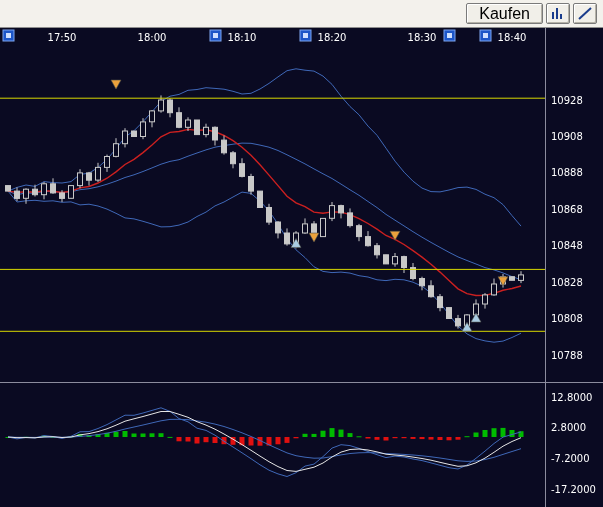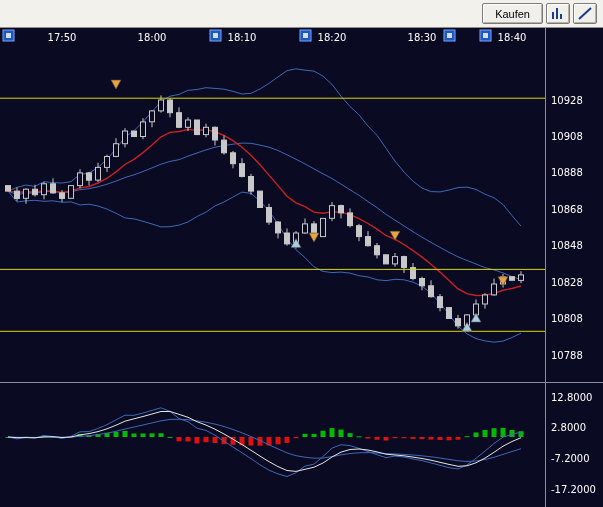--- a/index.html
+++ b/index.html
@@ -1,19 +1,19 @@
 <!DOCTYPE html>
 <html><head>
 <meta charset="utf-8">
 <style>
   html,body{margin:0;padding:0;}
   body{width:603px;height:507px;overflow:hidden;background:#ffffff;font-family:"Liberation Sans",sans-serif;}
   .toolbar{box-sizing:border-box;height:28px;background:#f3f1ec;border-bottom:1px solid #8e8e8e;
            display:flex;align-items:center;padding:0 6px;gap:3px;}
-  .tb-btn{height:21px;padding:1px 12px;font-size:11px;font-family:"Liberation Sans",sans-serif;color:#000;
+  .tb-btn{height:21px;padding:1px 12px;font-size:16px;font-family:"Liberation Sans",sans-serif;color:#000;
           background:#f1efe9;border:1px solid #7a7a7a;border-radius:2px;
           box-shadow:inset 1px 1px 0 #ffffff, inset -1px -1px 0 #b5b2a8;cursor:pointer;white-space:nowrap;}
   .buy{margin-left:auto;}
   .icon-btn{width:24px;padding:1px 3px;display:flex;align-items:center;justify-content:center;}
   .chart-area{position:relative;width:550px;height:479px;background:#0a0a22;}
   .chart-area svg{display:block;}
 </style>
 </head>
 <body>
 

